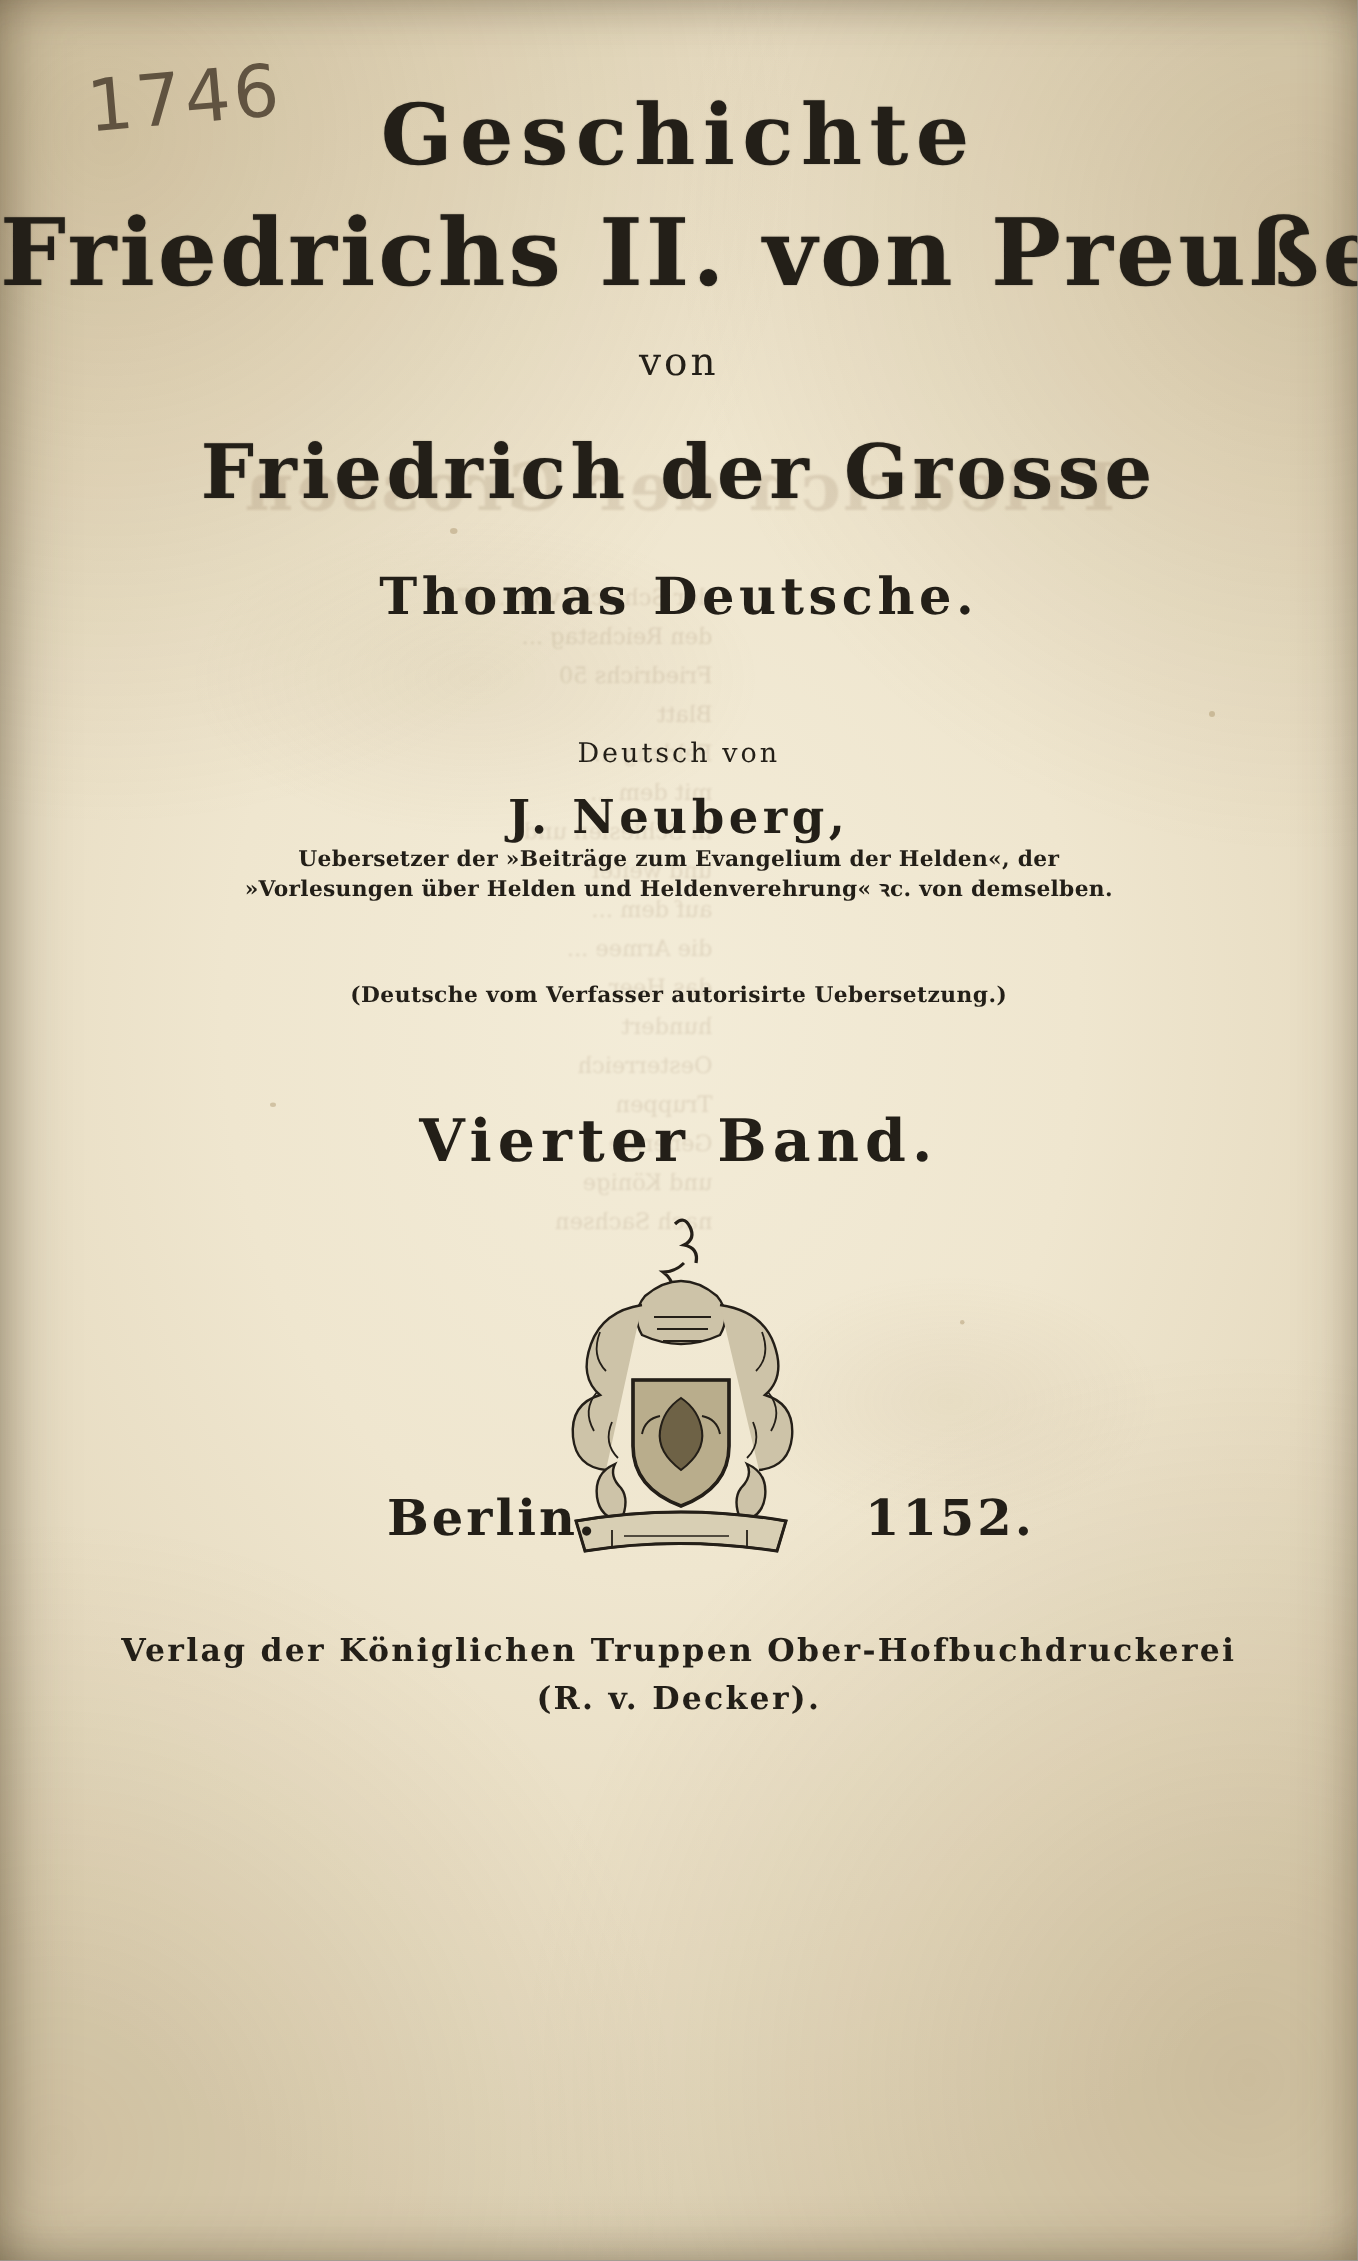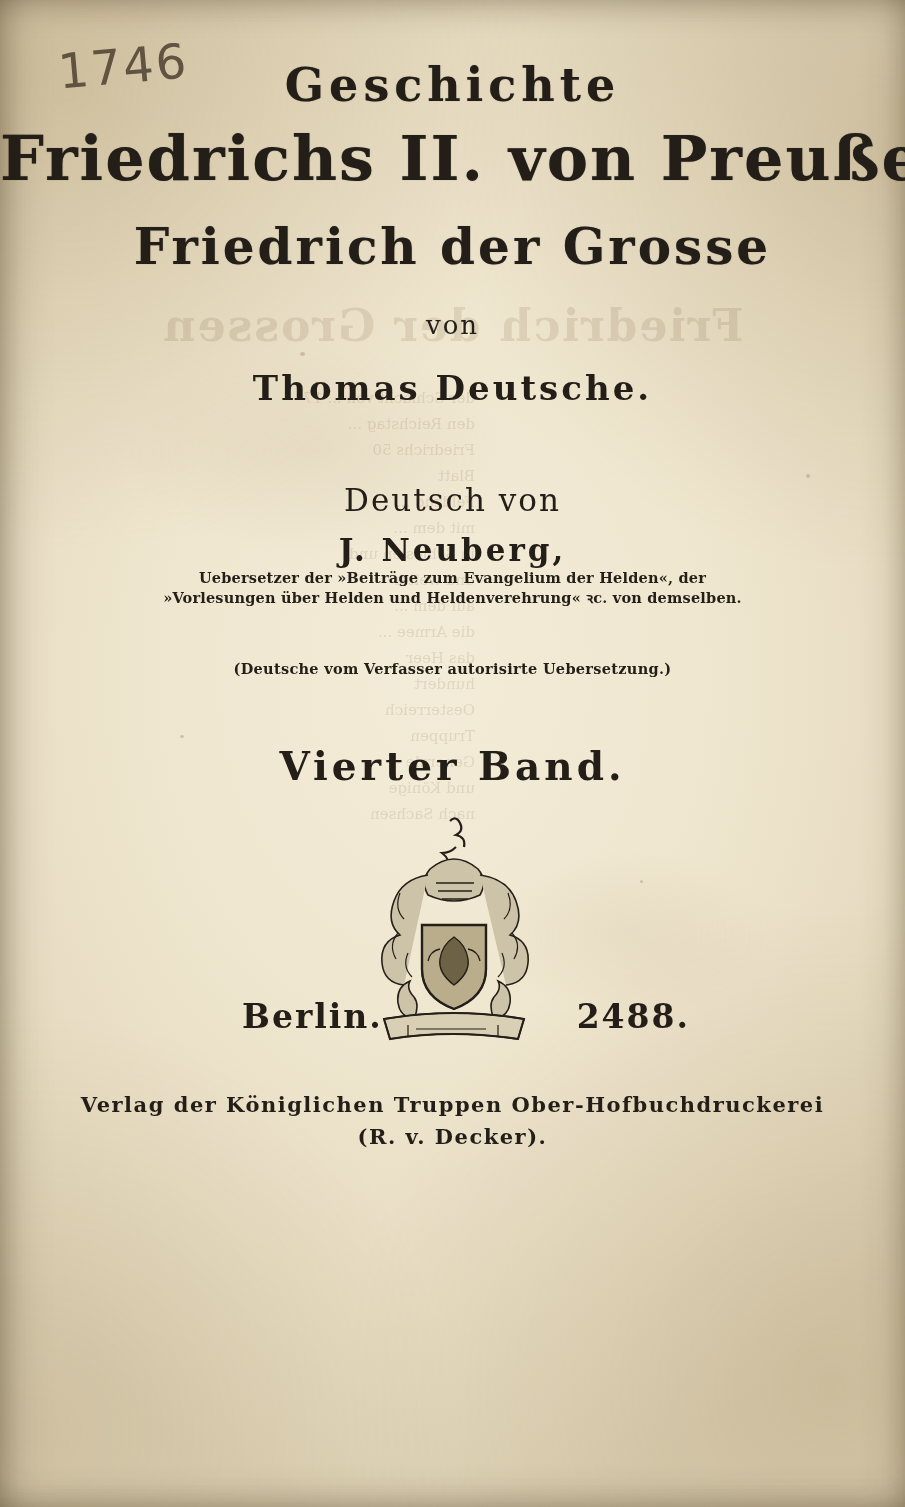--- a/index.html
+++ b/index.html
@@ -78,21 +78,21 @@
     text-align: center;
     padding-top: 62px;
   }
   
   .frak {
     font-family: "DejaVu Serif", serif;
     font-weight: bold;
     letter-spacing: 1px;
   }
   .line-geschichte {
-    font-size: 46px;
+    font-size: 56px;
     line-height: 1;
     letter-spacing: 5px;
     margin: 0 0 18px 0;
     text-shadow: 0 0 1px rgba(35,31,24,0.35);
   }
   .line-title {
     font-size: 62px;
     line-height: 1.05;
     letter-spacing: 2px;
     margin: 0 0 26px 0;
@@ -116,21 +116,21 @@
     letter-spacing: 2px;
     margin: 0 0 28px 0;
     font-weight: normal;
   }
   .line-author {
     font-size: 34px;
     letter-spacing: 3px;
     margin: 0 0 74px 0;
   }
   .line-deutschvon {
-    font-size: 31px;
+    font-size: 18px;
     letter-spacing: 2px;
     margin: 0 0 14px 0;
     font-weight: normal;
   }
   .line-translator {
     font-size: 31px;
     letter-spacing: 3px;
     margin: 0 0 0 0;
   }
   .line-credit {
@@ -168,21 +168,21 @@
     height: 0;
   }
   .place, .year {
     position: absolute;
     top: -70px;
     font-size: 33px;
     letter-spacing: 2px;
     font-weight: bold;
     font-family: "DejaVu Serif", serif;
   }
-  .place { left: 242px; }
+  .place { left: 258px; }
   .year { right: 215px; }
   .publisher {
     font-size: 21px;
     letter-spacing: 1.5px;
     font-weight: bold;
     line-height: 32px;
     margin-top: 26px;
   }
   
   .annotation {
@@ -242,23 +242,23 @@
 
   <div class="annotation">1746</div>
 
   <div class="content">
 
     <div class="frak line-geschichte">Geschichte</div>
 
     <div class="frak line-title">Friedrichs II. von Preußen</div>
 
 
+    <div class="frak line-von">von</div>
+
     <div class="frak line-grosse">Friedrich der Grosse</div>
-
-    <div class="frak line-von">von</div>
 
     <div class="frak line-author">Thomas Deutsche.</div>
 
     <div class="frak line-deutschvon">Deutsch von</div>
 
     <div class="frak line-translator">J. Neuberg,</div>
 
     <div class="frak line-credit">Uebersetzer der »Beiträge zum Evangelium der Helden«, der »Vorlesungen über Helden und Heldenverehrung« ꝛc. von demselben.</div>
 
     <div class="frak line-authorized">(Deutsche vom Verfasser autorisirte Uebersetzung.)</div>
@@ -293,21 +293,21 @@
           <path d="M46 206 q70 -12 140 0 l-6 20 q-66 -10 -128 0 z" fill="#d8cfb4"></path>
           <path d="M46 206 q70 -12 140 0 l-6 20 q-66 -10 -128 0 z" stroke-width="2" fill="none"></path>
           <path d="M70 212 v12 M160 212 v12" stroke-width="1.2"></path>
           <path d="M78 216 h70" stroke-width="1"></path>
         </g>
       </svg>
     </div>
 
     <div class="imprint-row">
       <div class="place frak">Berlin.</div>
-      <div class="year frak">2488.</div>
+      <div class="year frak">1152.</div>
     </div>
 
     <div class="publisher frak">
       <div>Verlag der Königlichen Truppen Ober-Hofbuchdruckerei</div>
       <div>(R. v. Decker).</div>
     </div>
 
   </div>
 
   <div class="edge-shadow"></div>

